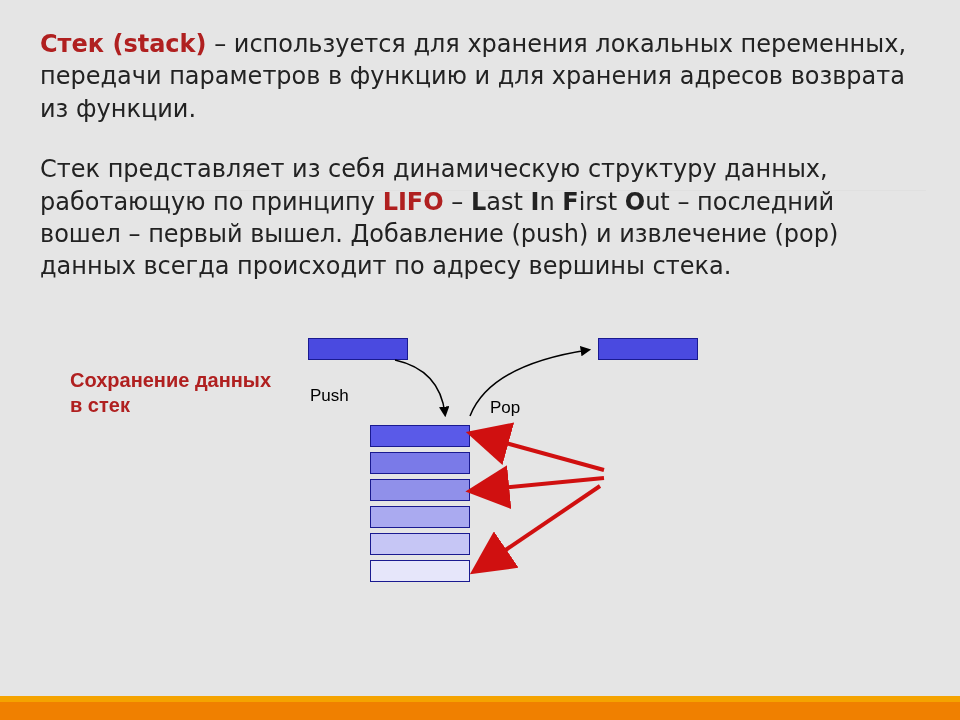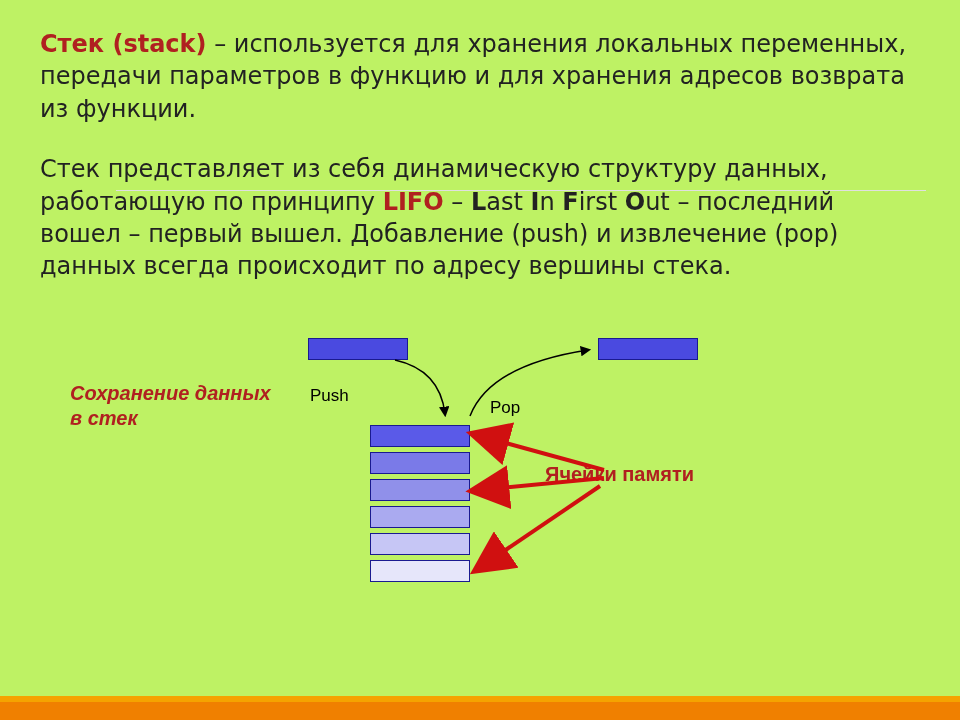--- a/index.html
+++ b/index.html
@@ -8,21 +8,21 @@
     width: 960px;
     height: 720px;
     font-family: Arial, Helvetica, sans-serif;
     background: #fff;
     position: relative;
     overflow: hidden;
   }
   .slide {
     position: absolute;
     top: 0; left: 0; width: 960px; height: 720px;
-    background: #bef264;
+    background: #e5e5e5;
   }
   .text-block {
     position: absolute;
     left: 40px; top: 28px;
     width: 880px;
     font-size: 24px;
     line-height: 1.35;
     color: #222;
     font-family: "Trebuchet MS","DejaVu Sans",Arial,sans-serif;
   }
@@ -60,21 +60,21 @@
   .lbl-push { left: 310px; top: 56px; }
   .lbl-pop  { left: 490px; top: 68px; }
   .side {
     position: absolute;
     font-family: "Trebuchet MS",Arial,sans-serif;
     font-size: 20px;
     font-weight: bold;
     color: #b02020;
     line-height: 1.25;
   }
-  .side-left  { left: 70px;  top: 51px; width: 210px; font-style: italic; }
+  .side-left  { left: 70px;  top: 38px; width: 210px; }
   .side-right { left: 545px; top: 55px; width: 260px; }
   .side-cells { left: 545px; top: 132px; width: 260px; }
   .footer-bar {
     position: absolute;
     left: 0; bottom: 0; width: 960px; height: 40px;
   }
   .footer-top { position: absolute; left: 0; bottom: 18px; width: 960px; height: 6px; background: #f5a300; }
   .footer-main { position: absolute; left: 0; bottom: 0; width: 960px; height: 18px; background: #f08000; }
   svg.arrows { position: absolute; left: 0; top: 0; width: 960px; height: 300px; overflow: visible; }
 </style>
@@ -102,21 +102,20 @@
     <div class="rect r1"></div>
     <div class="rect r2"></div>
     <div class="rect r3"></div>
     <div class="rect r4"></div>
     <div class="rect r5"></div>
 
     <div class="lbl lbl-push">Push</div>
     <div class="lbl lbl-pop">Pop</div>
 
     <div class="side side-left">Сохранение данных в стек</div>
-    <div class="side side-cells">Ячейки памяти</div>
 
     <svg class="arrows">
       <defs>
         <marker id="ah-black" viewBox="0 0 10 10" refX="7" refY="5" markerWidth="7" markerHeight="7" orient="auto-start-reverse">
           <path d="M0,0 L10,5 L0,10 z" fill="#000"></path>
         </marker>
         <marker id="ah-red" viewBox="0 0 12 12" refX="8" refY="6" markerWidth="11" markerHeight="11" orient="auto-start-reverse">
           <path d="M0,0 L12,6 L0,12 z" fill="#d01010"></path>
         </marker>
       </defs>

